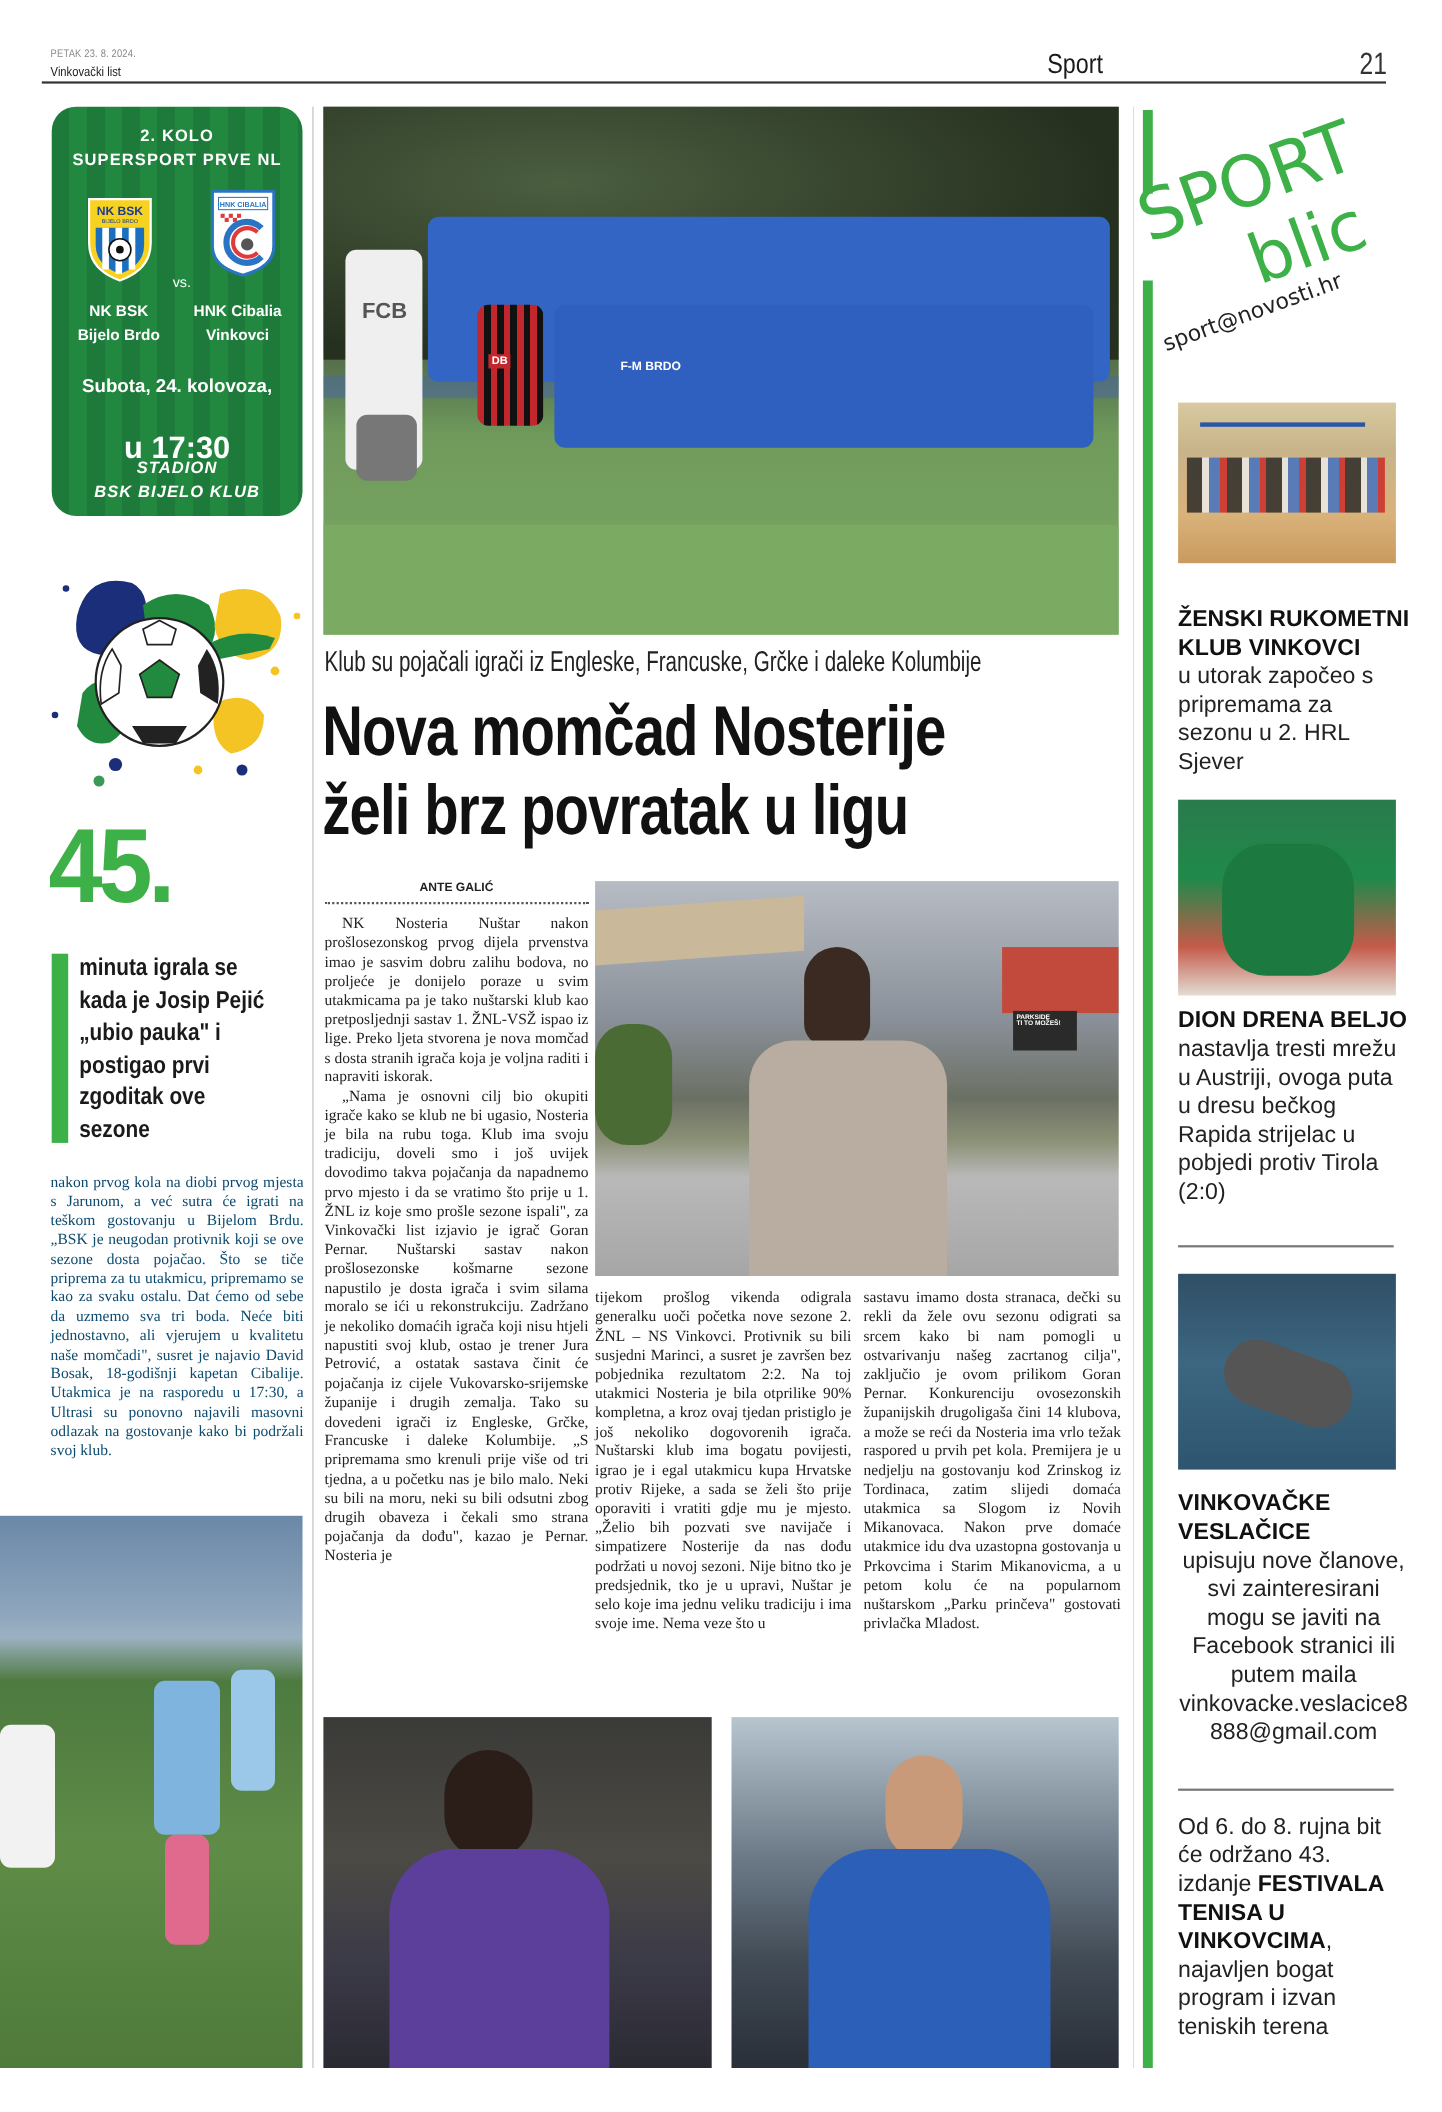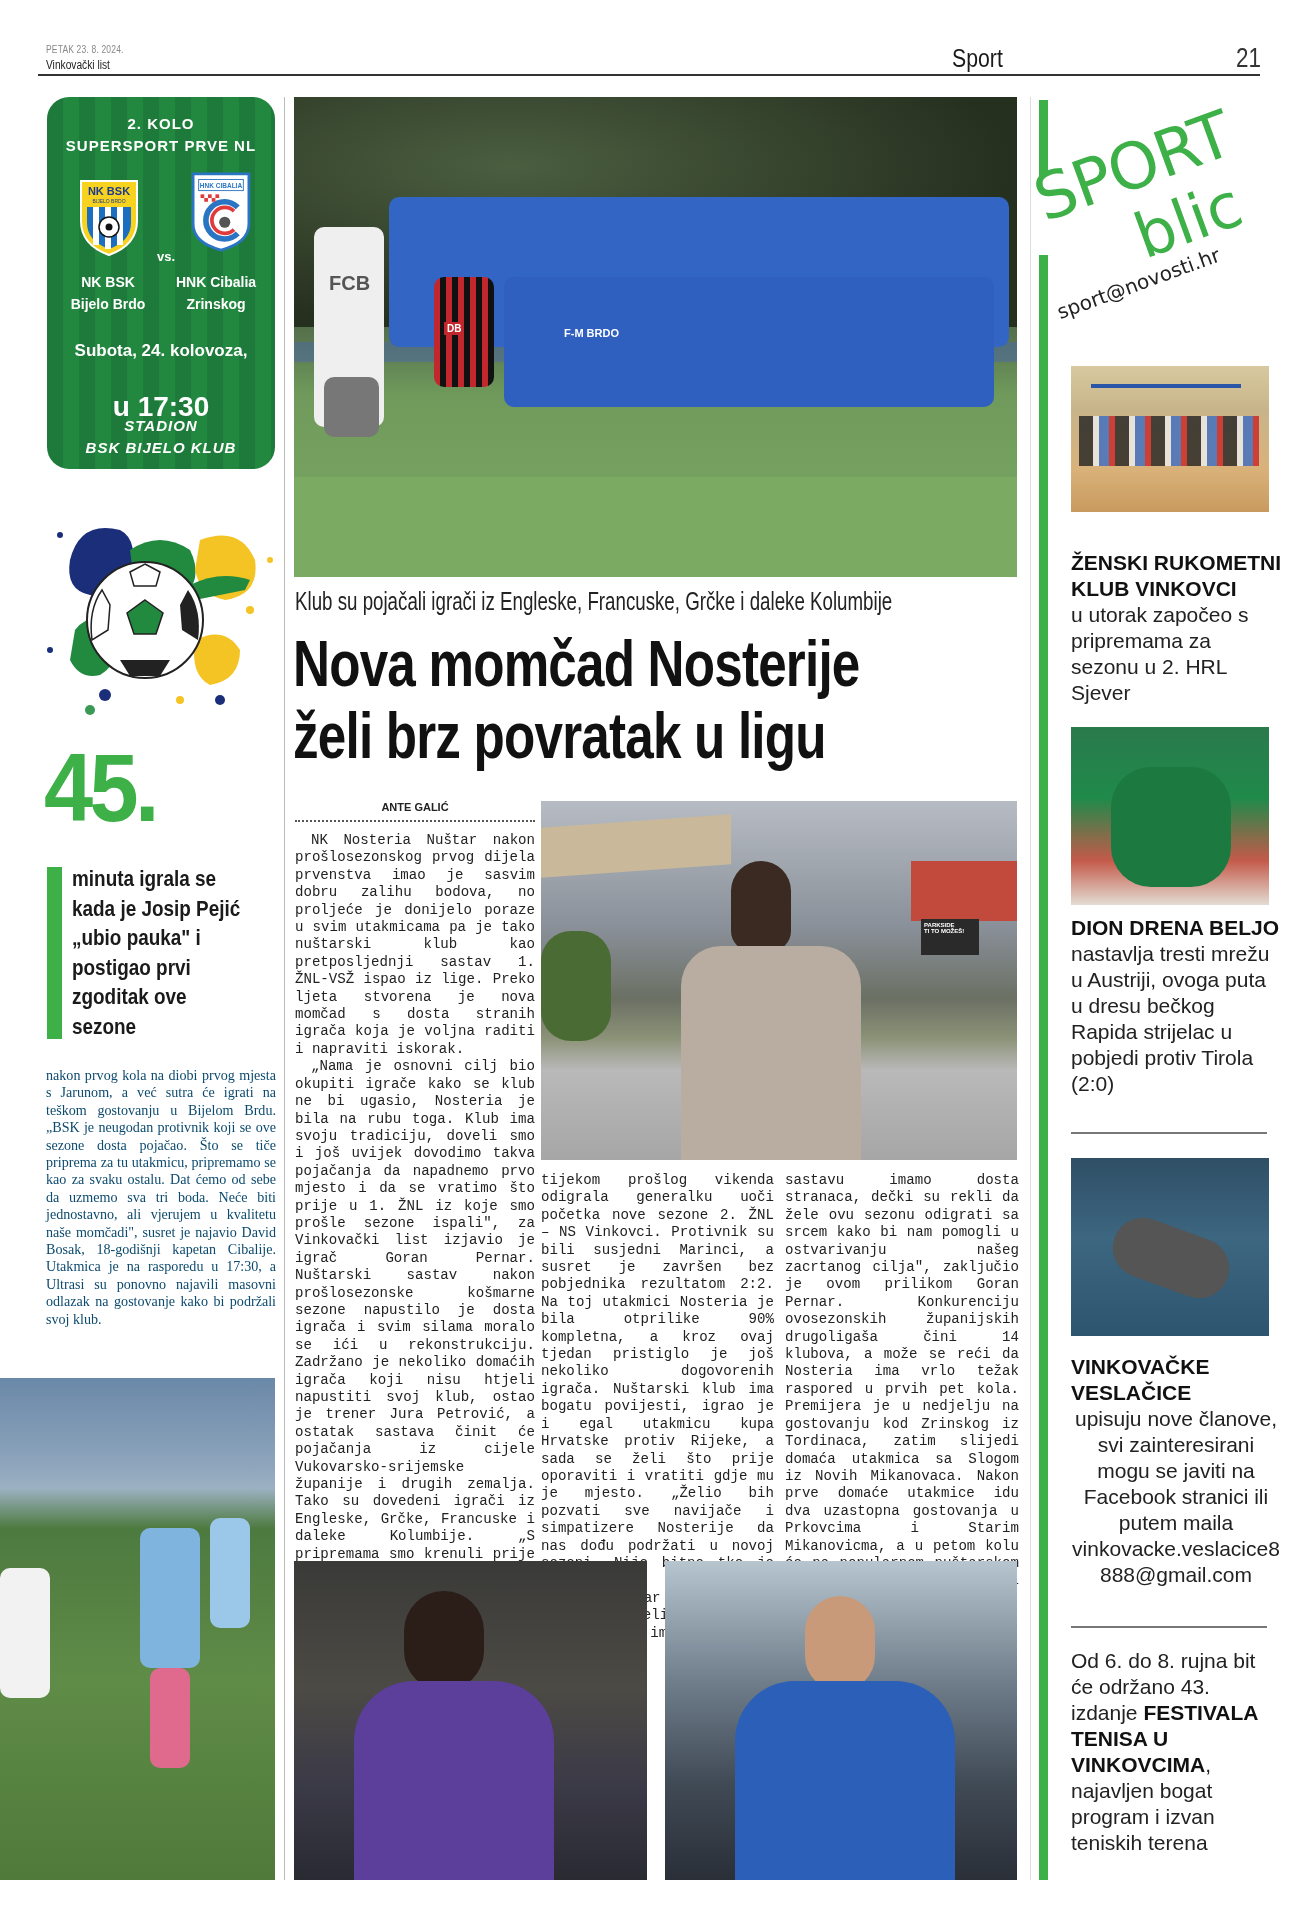--- a/index.html
+++ b/index.html
@@ -14,21 +14,21 @@
   .hdr-rule { position: absolute; left: 38px; top: 74px; width: 1222px; height: 2px; background: #333; }
 
   
   .match-card { position: absolute; left: 47px; top: 97px; width: 228px; height: 372px; border-radius: 22px;
     background: repeating-linear-gradient(90deg, #1e7a3a 0px, #1e7a3a 16px, #23883f 16px, #23883f 32px);
     color: #fff; font-family: "Liberation Sans", sans-serif; text-align: center; }
   .mc-round { position: absolute; top: 16px; left: 0; right: 0; font-size: 15px; font-weight: bold; letter-spacing: 1px; line-height: 22px; }
   .mc-logo { position: absolute; width: 64px; height: 80px; }
   .mc-logo.bsk { left: 30px; top: 80px; }
   .mc-logo.cib { left: 142px; top: 75px; }
-  .mc-vs { position: absolute; left: 110px; top: 152px; font-size: 13px; font-weight: bold; }
+  .mc-vs { position: absolute; left: 110px; top: 152px; font-size: 13px; font-weight: normal; }
   .mc-team { position: absolute; top: 174px; font-size: 14px; font-weight: bold; line-height: 22px; width: 110px; }
   .mc-team.home { left: 6px; }
   .mc-team.away { left: 114px; }
   .mc-date { position: absolute; top: 244px; left: 0; right: 0; font-size: 17px; font-weight: bold; }
   .mc-time { position: absolute; top: 268px; left: 0; right: 0; font-size: 28px; font-weight: bold; margin-top: 26px; }
   .mc-venue { position: absolute; top: 318px; left: 0; right: 0; font-size: 15px; font-weight: bold; letter-spacing: 1px; line-height: 22px; font-style: italic; }
 
   
   .splatter { position: absolute; left: 20px; top: 500px; width: 260px; height: 230px; }
 
@@ -48,21 +48,21 @@
 
   
   .ph-team { left: 294px; top: 97px; width: 723px; height: 480px; background: linear-gradient(180deg, #2d3a2a 0%, #3f4d36 35%, #5c7a52 52%, #6f9a5b 62%, #7daa66 100%); }
 
   .kicker { position: absolute; left: 295px; top: 586px; font-family: "Liberation Sans", sans-serif; font-size: 26px; color: #222; transform: scaleX(0.72); transform-origin: left; white-space: nowrap; }
   .headline { position: absolute; left: 293px; top: 628px; font-family: "Liberation Sans", sans-serif; font-size: 64px; font-weight: bold; line-height: 72px; color: #111; transform: scaleX(0.8); transform-origin: left; white-space: nowrap; letter-spacing: -1px; }
 
   .byline { position: absolute; left: 295px; top: 801px; width: 240px; font-family: "Liberation Sans", sans-serif; font-size: 11px; font-weight: bold; text-align: center; color: #222; }
   .byline-rule { position: absolute; left: 295px; top: 820px; width: 240px; border-top: 2px dotted #555; }
 
-  .article-col { position: absolute; font-size: 14.1px; line-height: 17.4px; text-align: justify; color: #222; font-family: Liberation Mono, monospace; }
+  .article-col { position: absolute; font-size: 14.1px; line-height: 17.4px; text-align: justify; color: #222; }
   .article-col p { text-indent: 16px; }
   .col1 { left: 295px; top: 832px; width: 240px; }
   .col2 { left: 541px; top: 1172px; width: 233px; }
   .col3 { left: 785px; top: 1172px; width: 234px; }
 
   .ph-player { left: 541px; top: 801px; width: 476px; height: 359px; background: linear-gradient(180deg, #b7bcc4 0%, #8a9099 35%, #6b7064 55%, #8c9277 66%, #b9b9b9 75%, #a6a6a6 100%); }
   .ph-bottom1 { left: 294px; top: 1561px; width: 353px; height: 319px; background: linear-gradient(180deg, #3a3a38 0%, #4c4a44 40%, #3b3a47 70%, #2a2a33 100%); }
   .ph-bottom2 { left: 665px; top: 1561px; width: 352px; height: 319px; background: linear-gradient(180deg, #b7c5cf 0%, #6c7a88 40%, #404a55 70%, #2a2f38 100%); }
 
   
@@ -128,21 +128,21 @@
     <rect x="14" y="28" width="4" height="4" fill="#e03a3a"></rect>
       <rect x="22" y="28" width="4" height="4" fill="#e03a3a"></rect>
   </svg>
   <div class="mc-vs">vs.</div>
   <div class="mc-team home">
     <div>NK BSK</div>
     <div>Bijelo Brdo</div>
   </div>
   <div class="mc-team away">
     <div>HNK Cibalia</div>
-    <div>Zrinskog</div>
+    <div>Vinkovci</div>
   </div>
   <div class="mc-date">Subota, 24. kolovoza,</div>
   <div class="mc-time">u 17:30</div>
   <div class="mc-venue">
     <div>STADION</div>
     <div>BSK BIJELO KLUB</div>
   </div>
 </div>
 
 <svg class="splatter" viewBox="0 0 260 230">

